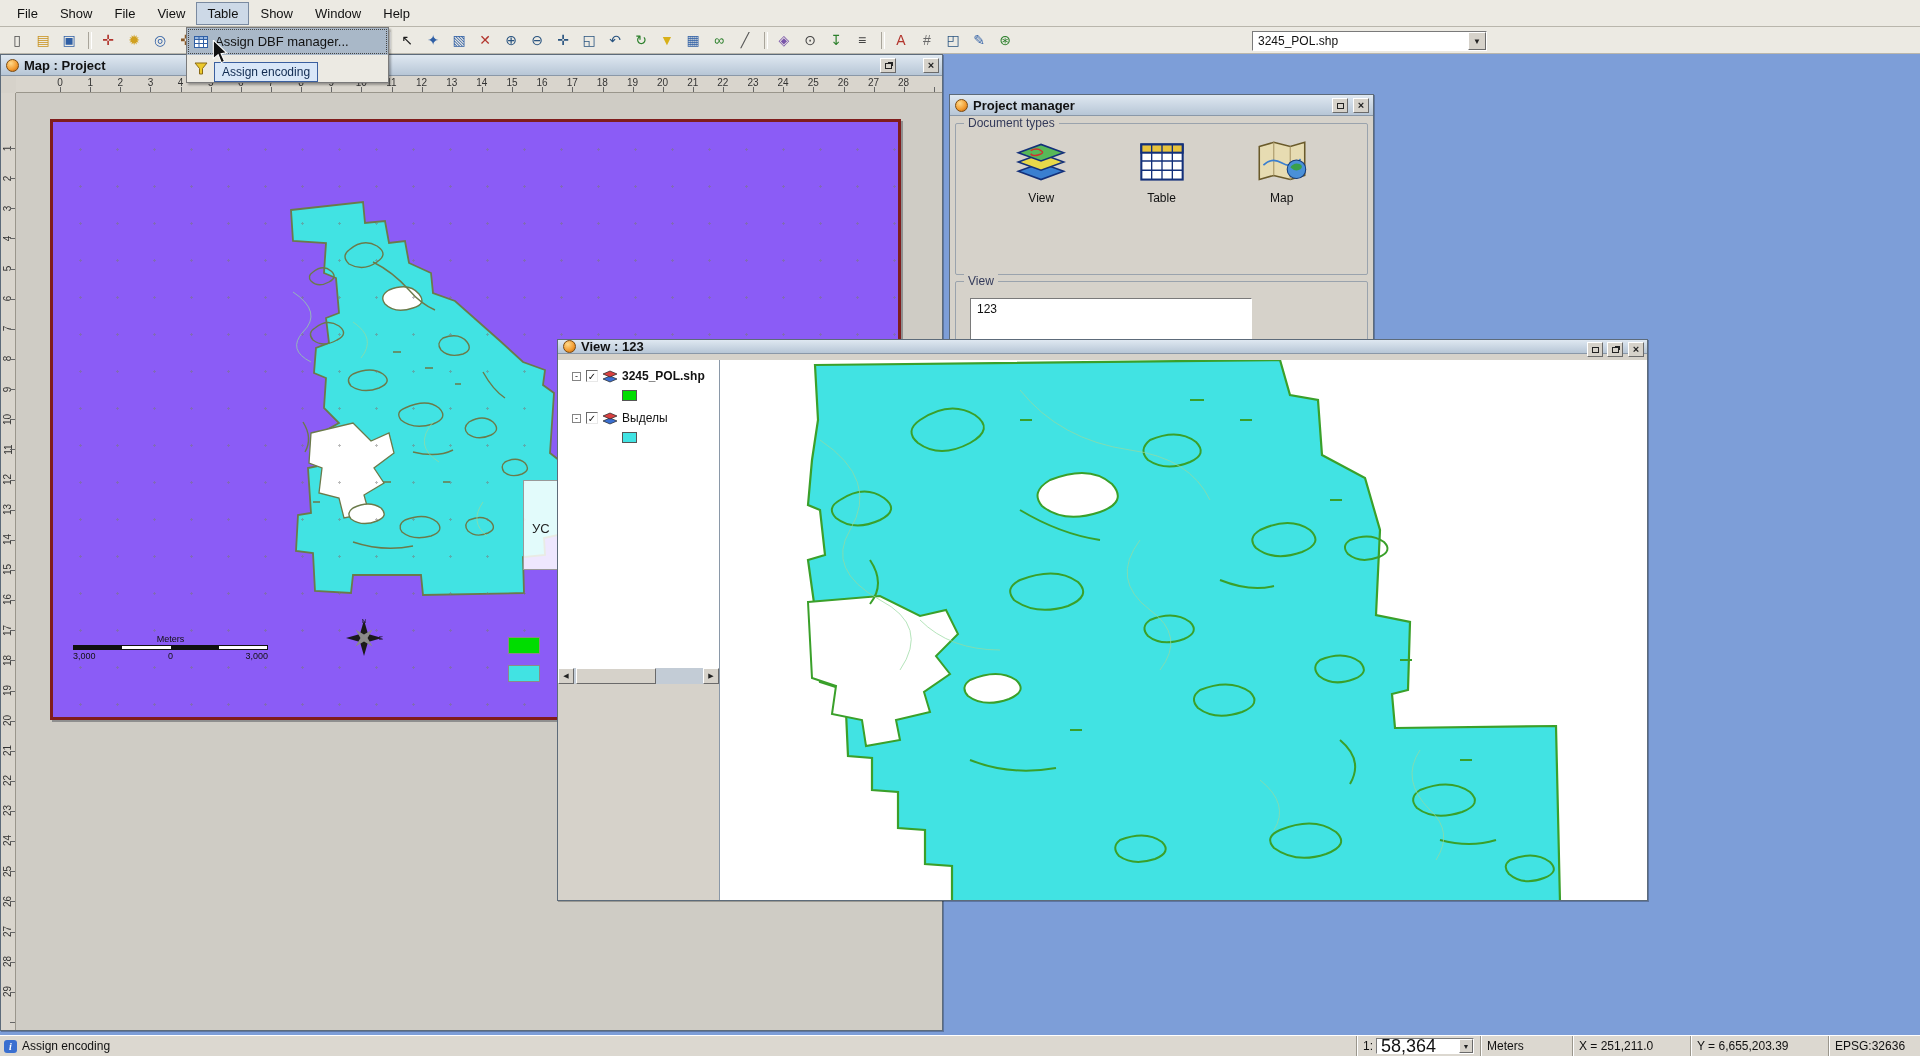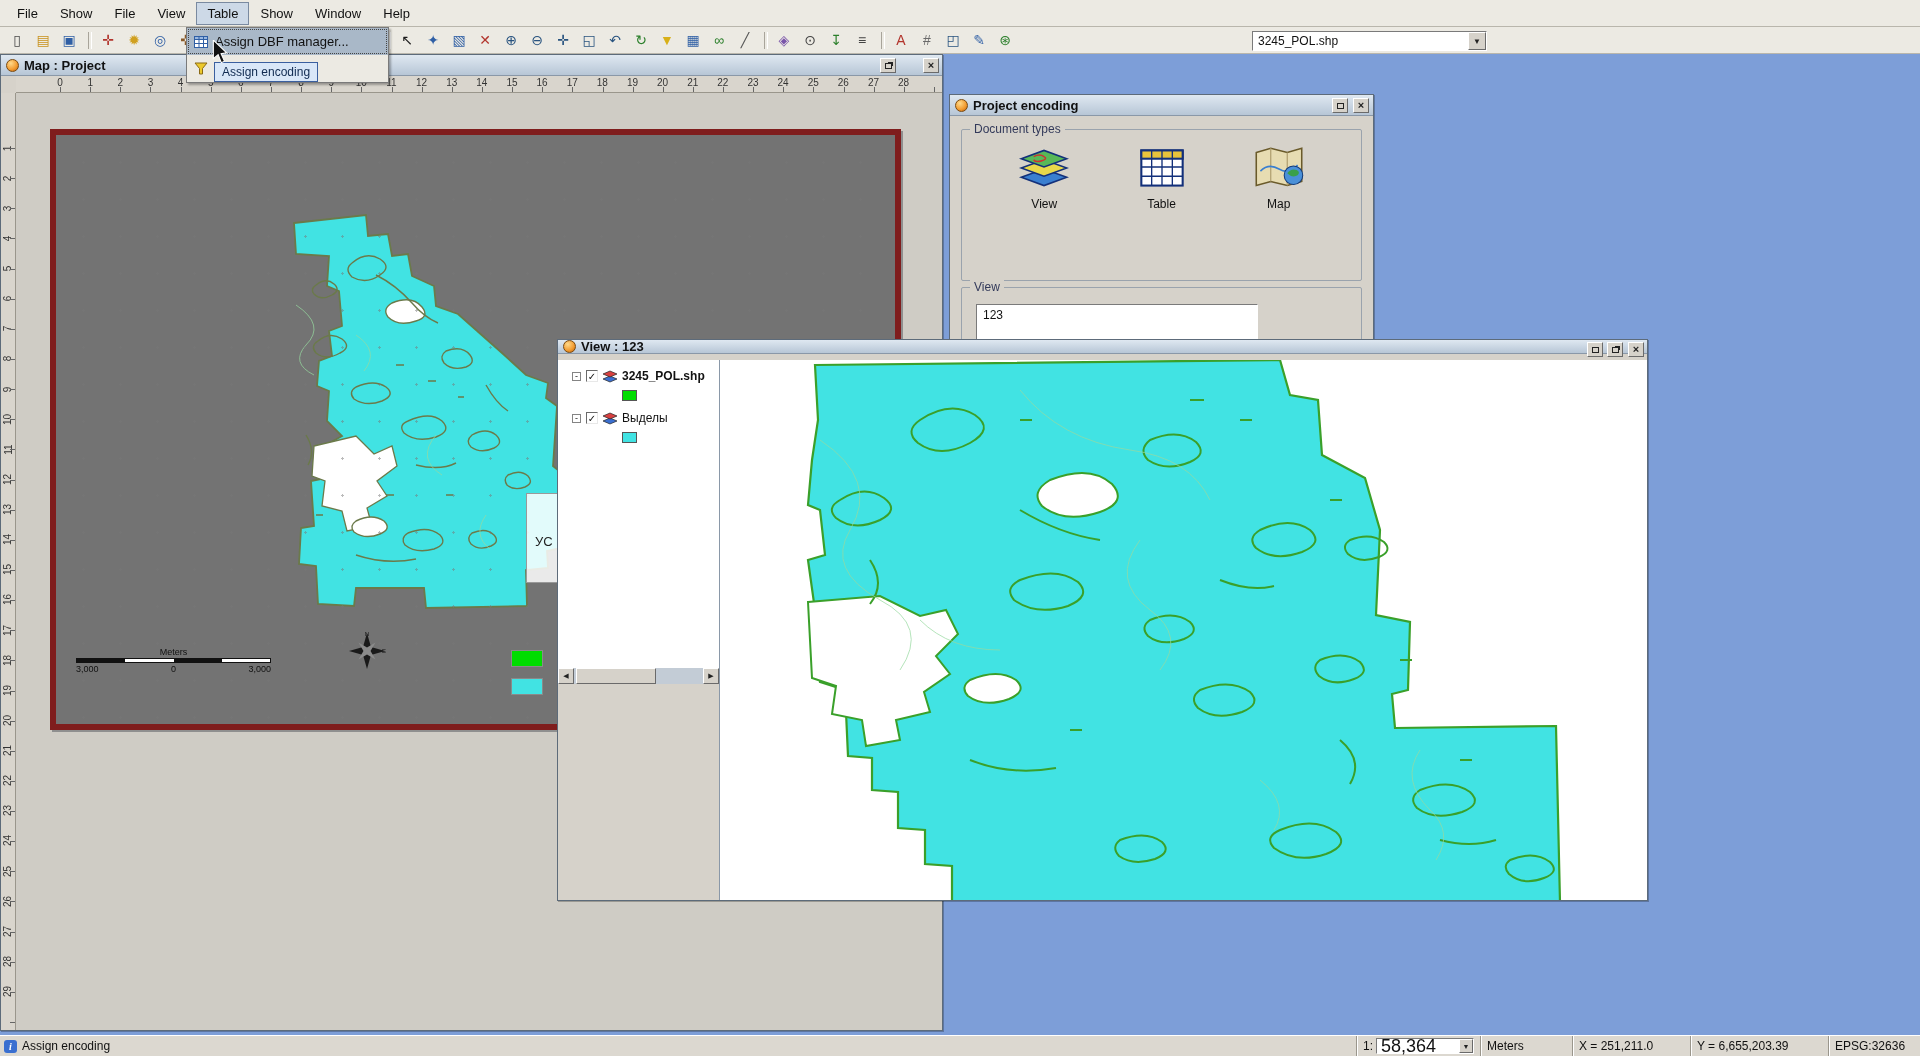--- a/index.html
+++ b/index.html
@@ -35,36 +35,36 @@
   
   #win-overview{left:0;top:54px;width:943px;height:977px;z-index:10}
   .hruler{position:absolute;left:15px;top:21px;right:0;height:17px;background:#d9d5cd;border-bottom:1px solid #9a968c;display:flex;padding-left:29px;overflow:hidden}
   .hruler::after{content:"";position:absolute;left:44px;right:0;bottom:0;height:5px;background:repeating-linear-gradient(to right,#666 0 1px,transparent 1px 30.14px)}
   .hcell{flex:0 0 30.14px;text-align:center;font-size:10px;color:#333;line-height:14px}
   .vruler{position:absolute;left:0;top:38px;width:15px;bottom:0;background:#d9d5cd;border-right:1px solid #9a968c;display:flex;flex-direction:column;padding-top:40px;overflow:hidden}
   .vruler::after{content:"";position:absolute;top:55px;bottom:0;right:0;width:5px;background:repeating-linear-gradient(to bottom,#666 0 1px,transparent 1px 30.14px)}
   .vcell{flex:0 0 30.14px;display:flex;align-items:center;justify-content:center}
   .vcell span{transform:rotate(-90deg);font-size:10px;color:#333}
   .ov-client{position:absolute;left:15px;top:38px;right:0;bottom:0;background:#cfccc5;overflow:hidden}
-  .page{position:absolute;left:34px;top:36px;width:851px;height:601px;background:#737373;border:6px solid #7f1d1d;box-shadow:2px 2px 0 #8f8f8f}
+  .page{position:absolute;left:34px;top:26px;width:851px;height:601px;background:#8b5cf6;border:3px solid #7f1d1d;box-shadow:2px 2px 0 #8f8f8f}
   .dots{position:absolute;inset:0;background-image:radial-gradient(#777 1px,transparent 1.4px);background-size:37px 37px;background-position:9px 9px;opacity:.5;pointer-events:none}
   .map-frame{position:absolute;left:470px;top:358px;width:90px;height:90px;border:1px solid #999;background:rgba(255,255,255,.85)}
   .map-label{position:absolute;left:8px;top:40px;font-size:13px;color:#222}
   .scalebar{position:absolute;left:20px;top:512px;width:195px}
   .sb-units{text-align:center;font-size:9px;color:#111;margin-bottom:1px}
   .sb-bar{height:5px;border:1px solid #111;display:flex}
   .sb-bar .seg{flex:1}
   .seg.b{background:#111}.seg.w{background:#fff}
   .sb-labels{display:flex;justify-content:space-between;font-size:9px;margin-top:1px}
   .legend-box{position:absolute;left:455px;width:32px;height:17px;border:1px solid #8a8a8a}
   .compass{position:absolute;left:290px;top:495px}
 
   
   #win-pm{left:949px;top:94px;width:425px;height:360px;z-index:20}
-  .pm-content{position:absolute;left:0;top:21px;right:0;bottom:0;padding:7px}
+  .pm-content{position:absolute;left:0;top:21px;right:0;bottom:0;padding:1px}
   .groupbox{border:1px solid #9aa3ad;border-radius:2px;position:relative;margin:6px 4px;padding:14px 8px 8px}
   .group-label{position:absolute;top:-8px;left:8px;background:var(--panel,#d6d2ca);padding:0 4px;font-size:12px;color:#333a5a}
   .doc-row{display:flex;justify-content:space-evenly;align-items:flex-start}
   .doc-btn{width:86px;text-align:center;cursor:default}
   .doc-btn .ic{display:inline-block}
   .doc-btn .lbl{font-size:12px;margin-top:2px}
   .view-list{background:#fff;border:1px solid;border-color:#7a7a7a #fff #fff #7a7a7a;width:282px;height:88px;margin:2px 6px;padding:2px 4px;font-size:12px}
   .list-item{padding:1px 2px}
 
   
@@ -449,21 +449,21 @@
       </div>
       <div class="legend-box" style="top: 515px; background-color: rgb(0, 221, 0);"></div>
       <div class="legend-box" style="top: 543px; background-color: rgb(65, 227, 227);"></div>
     </div>
   </div>
 </div>
 
 <div class="win" id="win-pm">
   <div class="titlebar">
     <span class="sphere"></span>
-    <span class="title-text">Project encoding</span>
+    <span class="title-text">Project manager</span>
     <span class="wbtn" style="right:25px">
         <span class="sq"></span>
       </span>
     <span class="wbtn" style="right:4px">×</span>
   </div>
   <div class="pm-content">
     <div class="groupbox" style="height:152px">
       <span class="group-label">Document types</span>
       <div class="doc-row">
         <div class="doc-btn">

